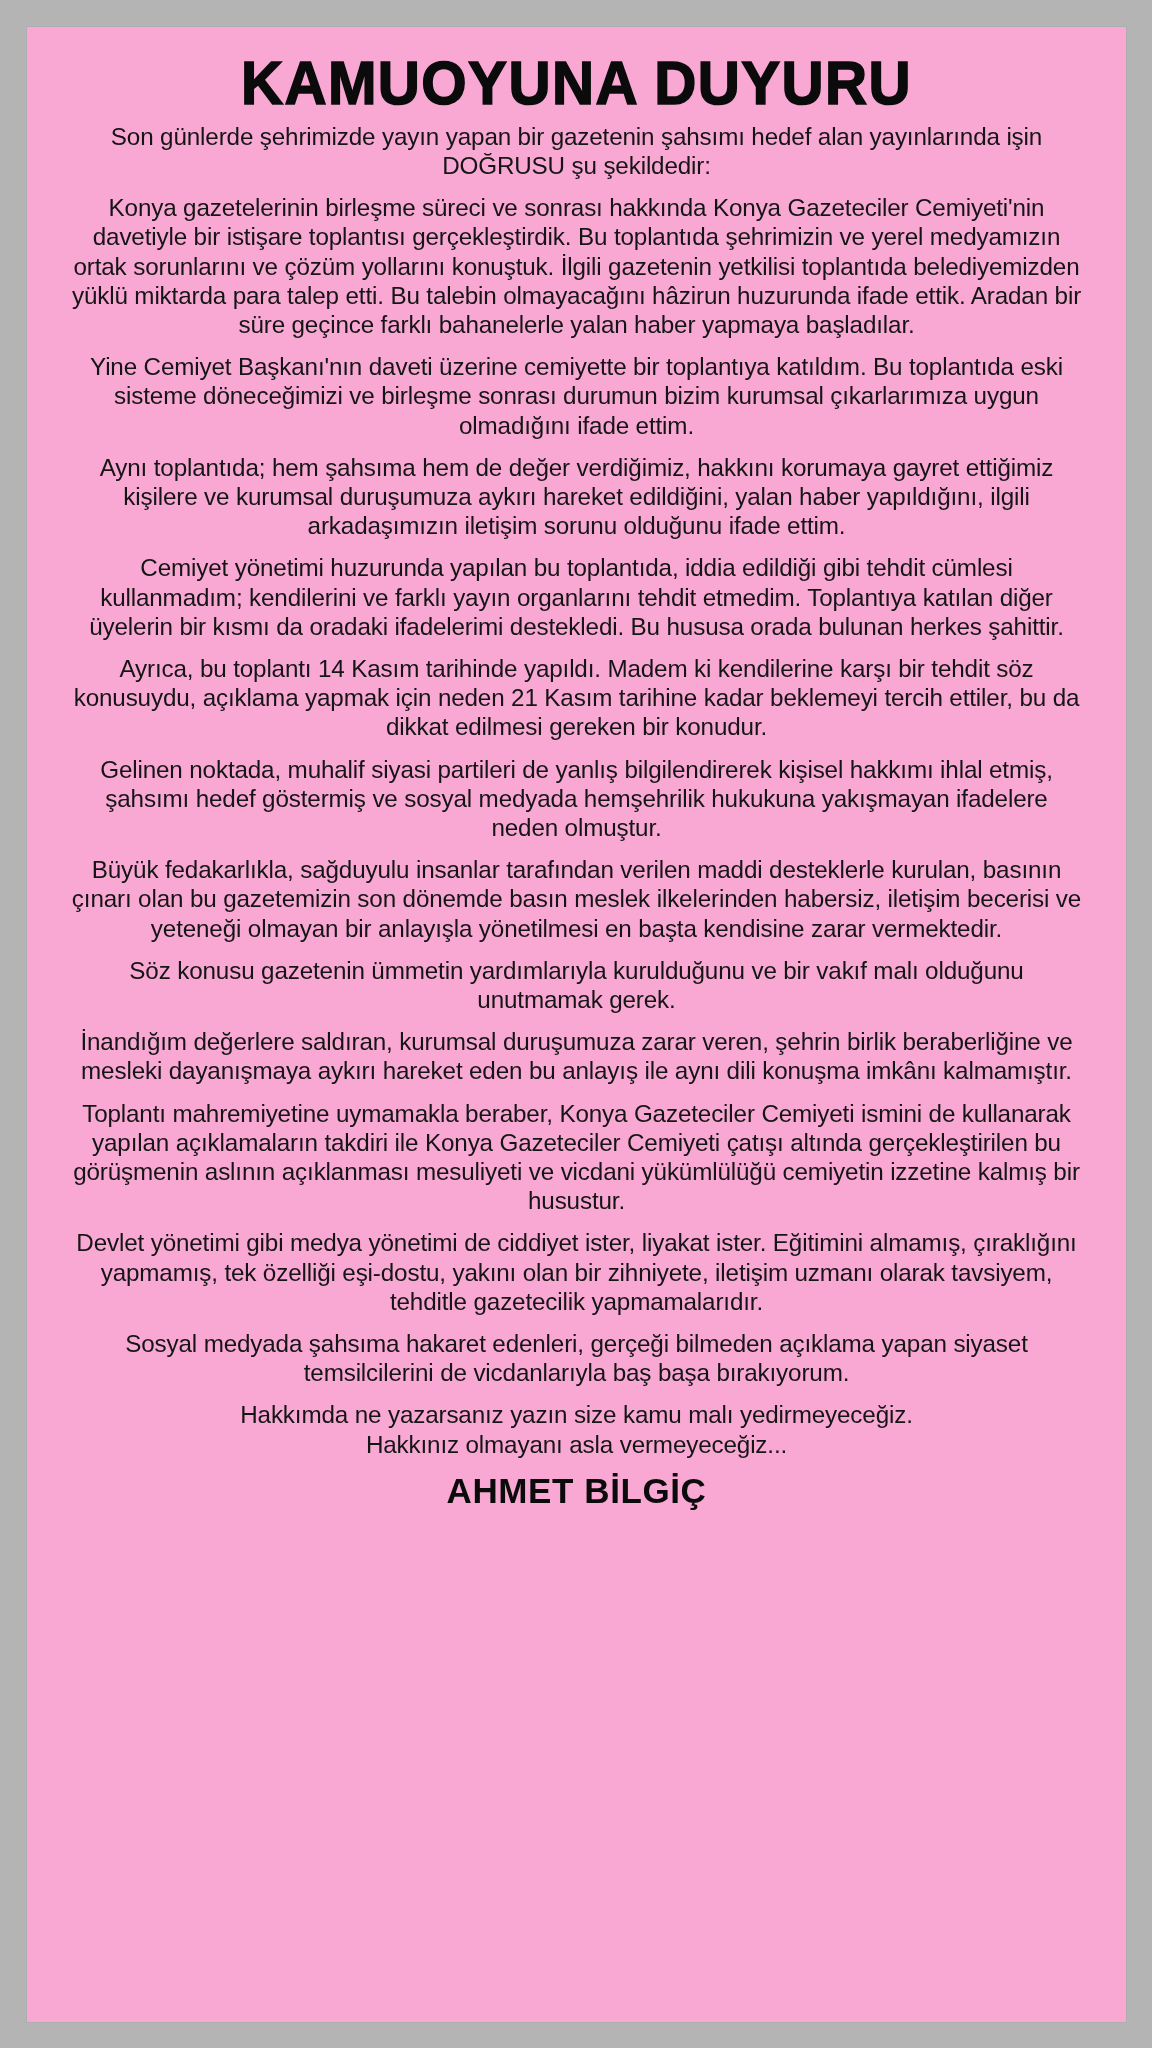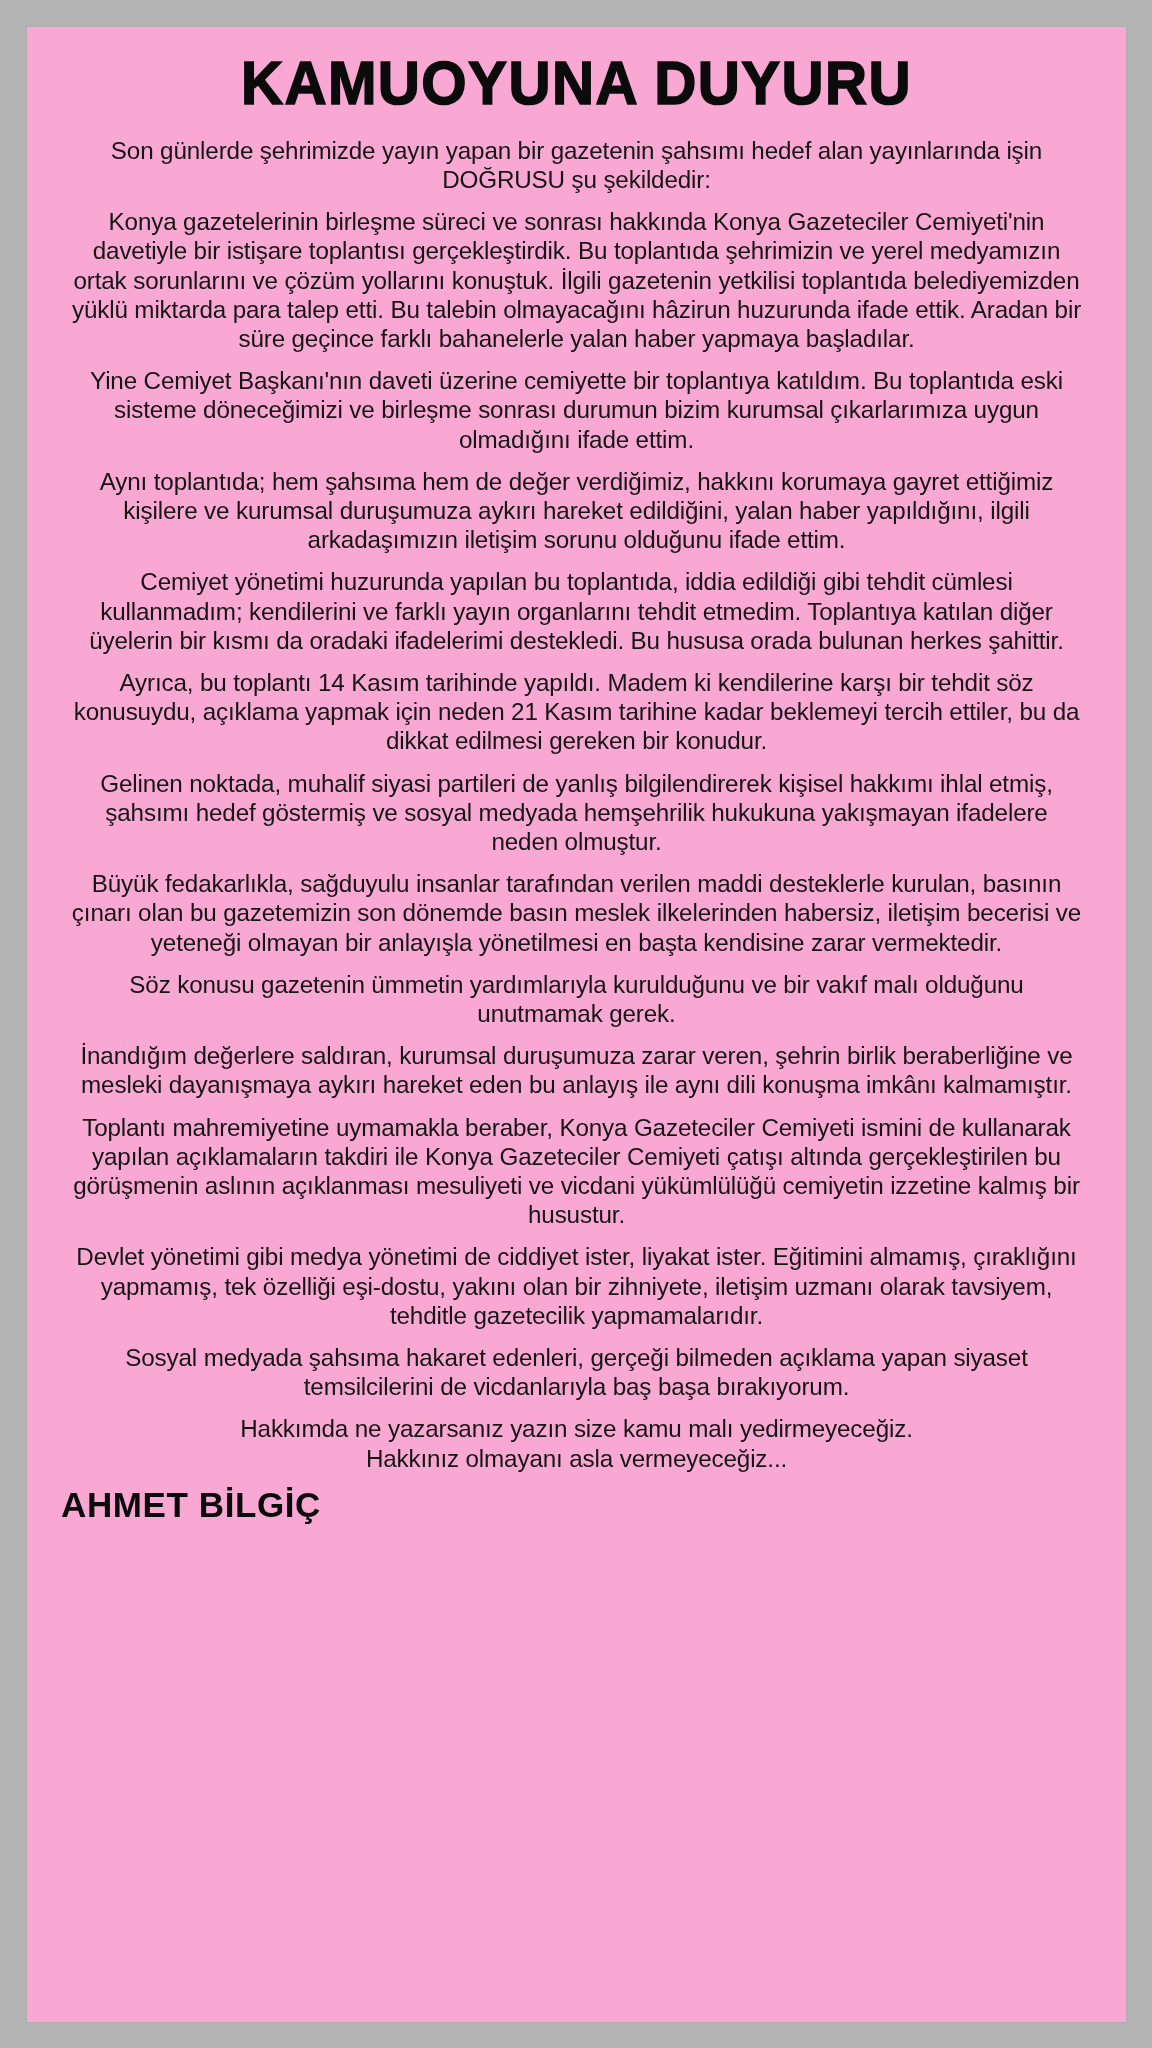--- a/index.html
+++ b/index.html
@@ -37,39 +37,40 @@
     line-height: 0.98;
     letter-spacing: 1.5px;
     color: #0b0b0b;
     margin: 0 0 6px 0;
     transform: scaleX(0.94);
     transform-origin: center center;
     -webkit-text-stroke: 1.6px #0b0b0b;
   }
 
   .body-block {
-    margin-top: 22px;
+    margin-top: 8px;
   }
 
   .para {
     text-align: center;
     color: #151515;
     font-family: "Liberation Sans", sans-serif;
     font-size: 24.6px;
     line-height: 29.2px;
     letter-spacing: -0.15px;
     margin: 0 0 13px 0;
     transform: scaleX(0.985);
     transform-origin: center center;
     white-space: pre-line;
   }
 
   .para.tight { margin-bottom: 12px; }
 
   .signature {
+    text-align: center;
     color: #0b0b0b;
     font-family: "Liberation Sans", sans-serif;
     font-weight: 700;
     font-size: 35px;
     letter-spacing: 0.6px;
     margin-top: 6px;
   }
 </style>
 </head>
 <body>

